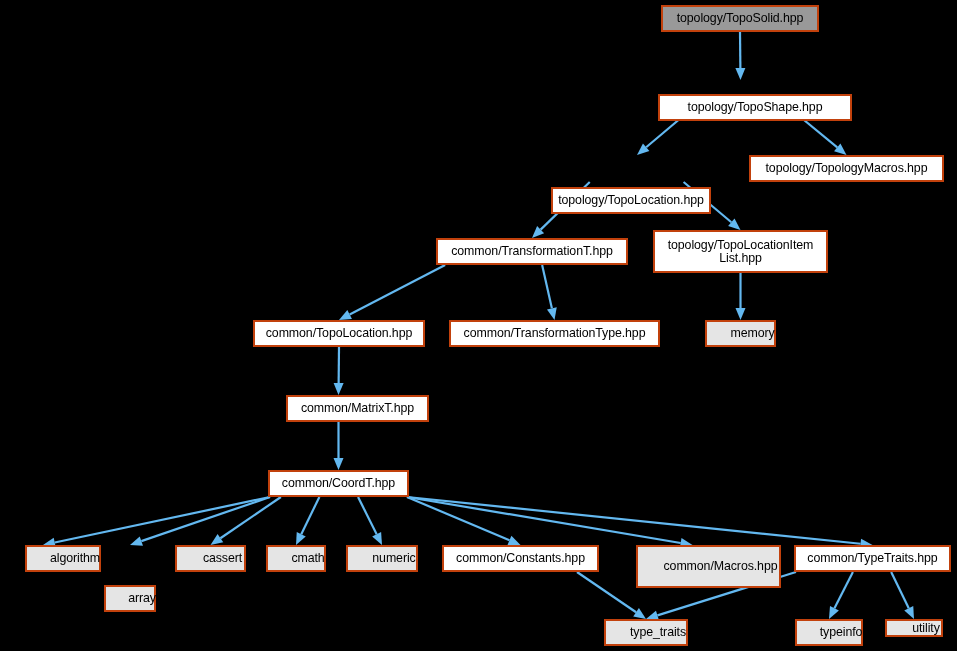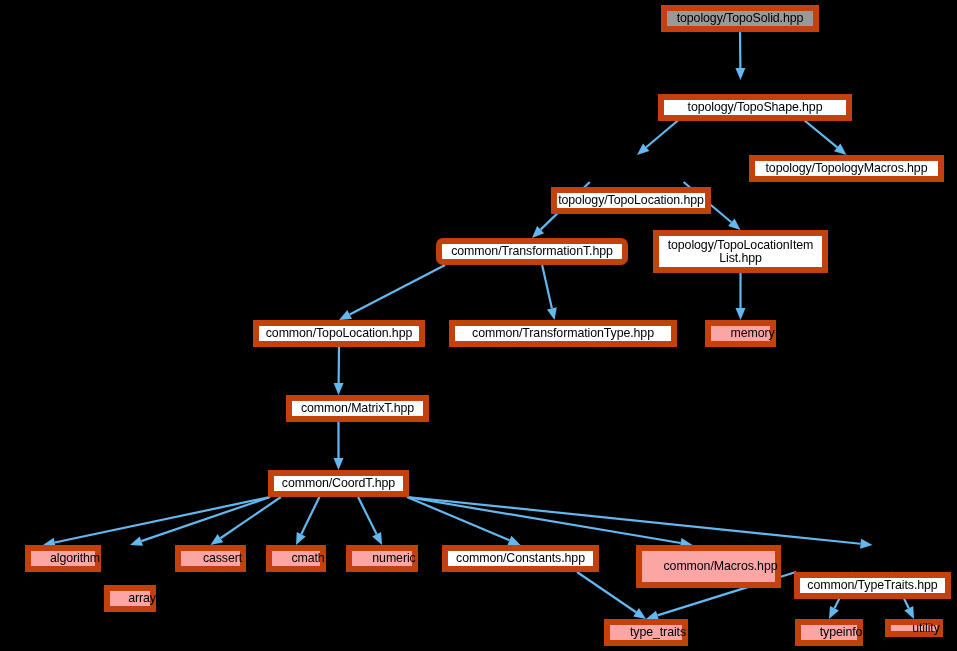--- a/index.html
+++ b/index.html
@@ -1,25 +1,25 @@
 <!DOCTYPE html>
 <html><head>
 <meta charset="utf-8">
 <style>
   html,body{margin:0;padding:0;background:#000;}
   body{width:957px;height:651px;overflow:hidden;
        font-family:"Liberation Sans","DejaVu Sans",sans-serif;}
   #graph{position:relative;width:957px;height:651px;background:#000;}
   #edges{position:absolute;left:0;top:0;width:957px;height:651px;}
-  .node{position:absolute;box-sizing:border-box;border:6px solid #c2410c;
+  .node{position:absolute;box-sizing:border-box;border:2px solid #c2410c;
         display:flex;align-items:center;justify-content:center;text-align:center;
         font-size:12.4px;color:#000;line-height:13px;letter-spacing:-0.1px;
         white-space:pre-line;z-index:5;}
   .fill-white{background:#ffffff;}
-  .fill-lightgray{background:#fca5a5;padding-left:24px;}
+  .fill-lightgray{background:#e5e5e5;padding-left:24px;}
   .fill-gray{background:#999999;}
 </style>
 </head>
 <body>
 
 <div id="graph">
   <svg id="edges" width="957" height="651" viewBox="0 0 957 651">
       <g>
         <line x1="740" y1="32" x2="740.3750067811321" y2="68.00065098868956" stroke="#63b8f0" stroke-width="2.2"></line>
         <polygon points="740.5,80 735.3752780264194,68.05273149655115 745.3747355358448,67.94857048082797" fill="#63b8f0"></polygon>
@@ -106,32 +106,32 @@
       </g>
       <g>
         <line x1="891.175" y1="572" x2="908.757816129297" y2="608.2055797624078" stroke="#63b8f0" stroke-width="2.2"></line>
         <polygon points="914,619 904.2601410303002,610.3898230418673 913.2554912282937,606.0213364829482" fill="#63b8f0"></polygon>
       </g>
     </svg>
 <div class="node fill-gray" style="left: 661px; top: 5px; width: 158px; height: 27px;">topology/TopoSolid.hpp</div>
     <div class="node fill-white" style="left: 658px; top: 94px; width: 194px; height: 27px;">topology/TopoShape.hpp</div>
     <div class="node fill-white" style="left: 551px; top: 155px; width: 160px; height: 27px; margin-top: 32px;">topology/TopoLocation.hpp</div>
     <div class="node fill-white" style="left: 749px; top: 155px; width: 195px; height: 27px;">topology/TopologyMacros.hpp</div>
-    <div class="node fill-white" style="left: 436px; top: 238px; width: 192px; height: 27px; border-radius: 7px;">common/TransformationT.hpp</div>
+    <div class="node fill-white" style="left: 436px; top: 238px; width: 192px; height: 27px;">common/TransformationT.hpp</div>
     <div class="node fill-white" style="left: 653px; top: 230px; width: 175px; height: 43px;">topology/TopoLocationItem
 List.hpp</div>
     <div class="node fill-white" style="left: 253px; top: 320px; width: 172px; height: 27px;">common/TopoLocation.hpp</div>
-    <div class="node fill-white" style="left: 449px; top: 320px; width: 228px; height: 27px;">common/TransformationType.hpp</div>
+    <div class="node fill-white" style="left: 449px; top: 320px; width: 211px; height: 27px;">common/TransformationType.hpp</div>
     <div class="node fill-lightgray" style="left: 705px; top: 320px; width: 71px; height: 27px;">memory</div>
     <div class="node fill-white" style="left: 267px; top: 395px; width: 143px; height: 27px; margin-left: 19px;">common/MatrixT.hpp</div>
     <div class="node fill-white" style="left: 268px; top: 470px; width: 141px; height: 27px;">common/CoordT.hpp</div>
     <div class="node fill-lightgray" style="left: 5px; top: 545px; width: 76px; height: 27px; margin-left: 20px;">algorithm</div>
     <div class="node fill-lightgray" style="left: 104px; top: 545px; width: 52px; height: 27px; margin-top: 40px;">array</div>
     <div class="node fill-lightgray" style="left: 175px; top: 545px; width: 71px; height: 27px;">cassert</div>
     <div class="node fill-lightgray" style="left: 266px; top: 545px; width: 60px; height: 27px;">cmath</div>
     <div class="node fill-lightgray" style="left: 346px; top: 545px; width: 72px; height: 27px;">numeric</div>
     <div class="node fill-white" style="left: 442px; top: 545px; width: 157px; height: 27px;">common/Constants.hpp</div>
     <div class="node fill-lightgray" style="left: 636px; top: 545px; width: 145px; height: 43px;">common/Macros.hpp</div>
-    <div class="node fill-white" style="left: 794px; top: 545px; width: 157px; height: 27px; margin-top: 27px;">common/TypeTraits.hpp</div>
+    <div class="node fill-white" style="left: 794px; top: 545px; width: 157px; height: 27px;">common/TypeTraits.hpp</div>
     <div class="node fill-lightgray" style="left: 604px; top: 619px; width: 84px; height: 27px;">type_traits</div>
     <div class="node fill-lightgray" style="left: 795px; top: 619px; width: 68px; height: 27px;">typeinfo</div>
     <div class="node fill-lightgray" style="left: 885px; top: 619px; width: 58px; height: 18px;">utility</div>
   </div>
 
 </body></html>

